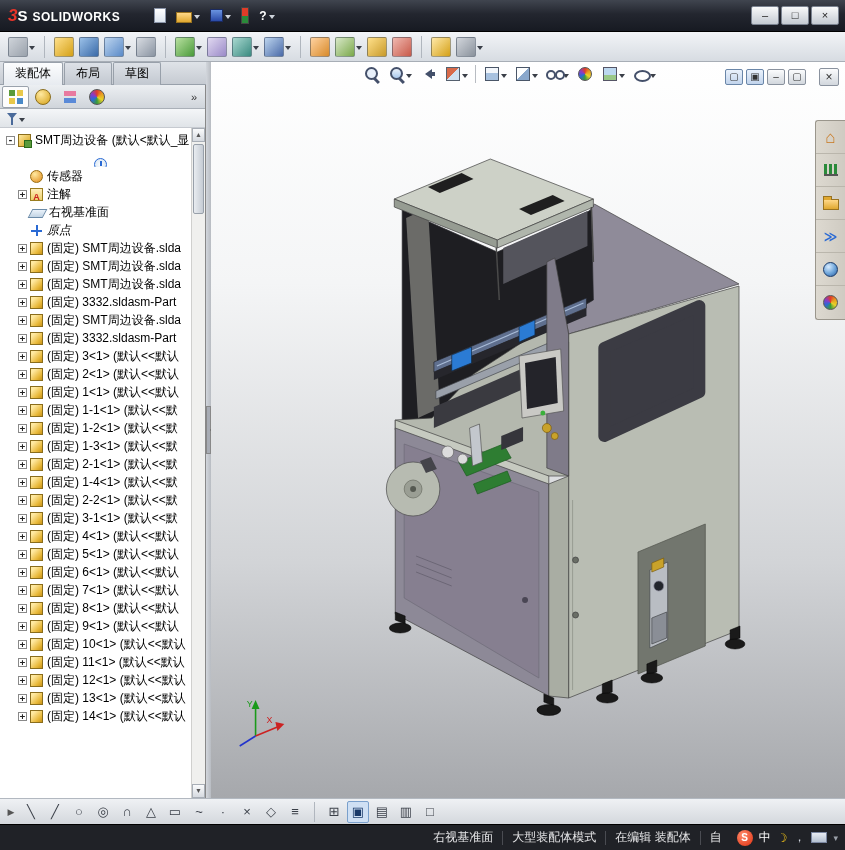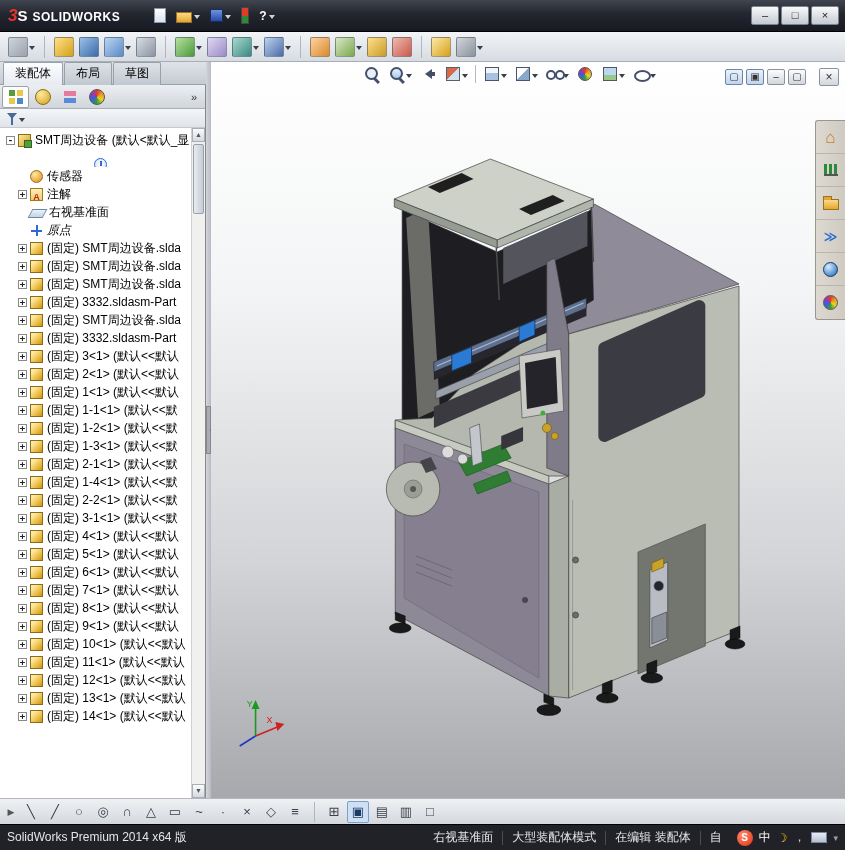--- a/index.html
+++ b/index.html
@@ -622,21 +622,20 @@
       <span class="sk" data-name="linear-pattern-tool-icon">≡</span>
       <span class="sk-sep" data-name="sketchbar-separator"></span>
       <span class="sk" data-name="selection-filter-icon">⊞</span>
       <span class="sk active" data-name="shaded-with-edges-icon">▣</span>
       <span class="sk" data-name="hidden-lines-icon">▤</span>
       <span class="sk" data-name="wireframe-icon">▥</span>
       <span class="sk" data-name="blank-view-icon">□</span>
     </div>
 
   <div id="statusbar" data-name="status-bar">
-    <span data-name="status-version-text">SolidWorks Premium 2014 x64 版</span>
     <div id="sb-right" data-name="status-right-group">
         <span data-name="status-text">右视基准面</span>
         <span class="sb-sep" data-name="status-separator"></span>
         <span data-name="status-text">大型装配体模式</span>
         <span class="sb-sep" data-name="status-separator"></span>
         <span data-name="status-text">在编辑 装配体</span>
         <span class="sb-sep" data-name="status-separator"></span>
         <span data-name="status-text">自</span>
         <span class="ime" data-name="ime-toolbar">
           <span data-name="sogou-icon">S</span>

